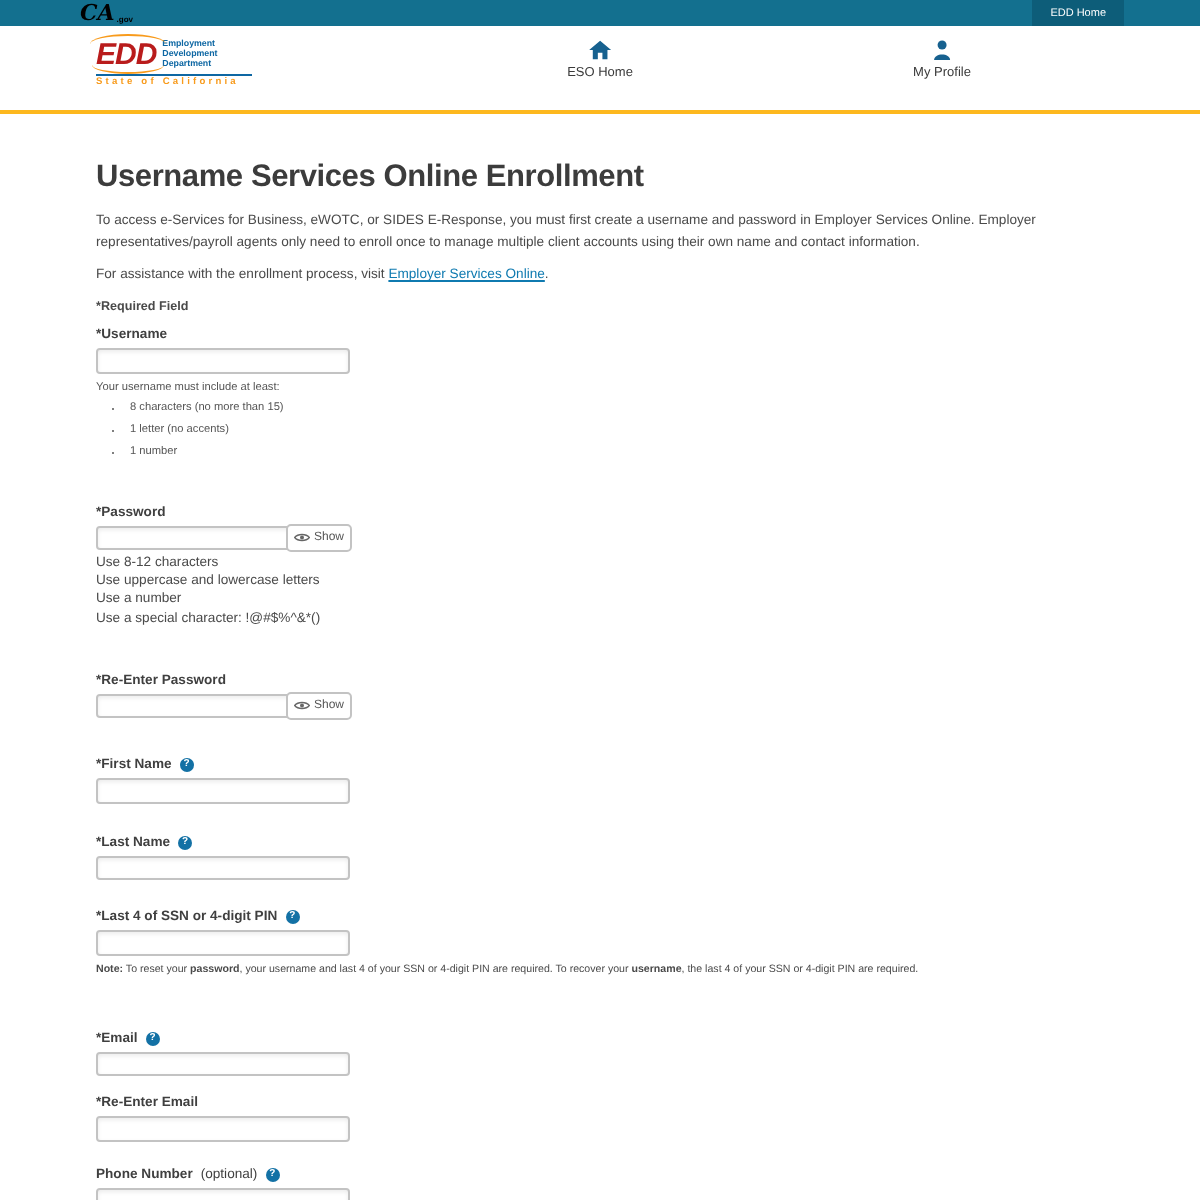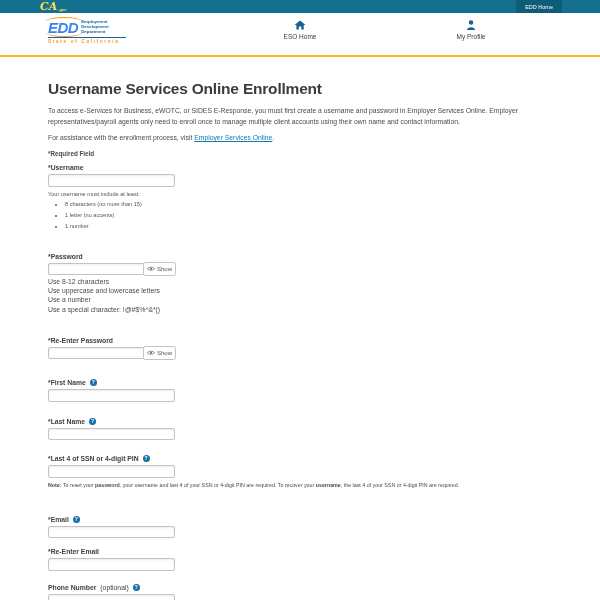--- a/index.html
+++ b/index.html
@@ -2,30 +2,30 @@
 <html><head>
 <meta charset="utf-8">
 <style>
   * { margin:0; padding:0; box-sizing:border-box; }
   html,body { background:#ffffff; }
   body { font-family:"Liberation Sans", sans-serif; color:#4a4a4a; }
   .screen { width:600px; height:600px; background:#fff; overflow:hidden; position:relative; margin:0 auto; }
 
   
   .topbar { height:13px; background:#13708f; position:relative; display:flex; align-items:center; }
-  .ca-logo { position:absolute; left:40px; top:0; height:13px; display:flex; align-items:flex-end; color:#fde047; cursor:pointer; }
+  .ca-logo { position:absolute; left:40px; top:0; height:13px; display:flex; align-items:flex-end; color:#000000; cursor:pointer; }
   .ca-logo .ca { font-family:"DejaVu Serif", serif; font-style:italic; font-weight:bold; font-size:11px; line-height:12px; }
   .ca-logo .gov { font-size:4px; font-weight:bold; margin-left:1px; line-height:5px; padding-bottom:1px; }
   .topbar-btn { position:absolute; right:38px; top:0; height:13px; background:#0d5d79; color:#ffffff; font-size:5.5px; display:flex; align-items:center; padding:0 9px; cursor:pointer; }
 
   
   .site-header { height:44px; background:#fff; position:relative; border-bottom:2.5px solid #fdb81e; }
   .edd-logo { position:absolute; left:48px; top:6px; width:78px; }
   .edd-logo-top { display:flex; align-items:flex-end; gap:3px; position:relative; }
-  .edd-acronym { font-size:15px; font-weight:bold; font-style:italic; color:#3b82f6; line-height:15px; position:relative; letter-spacing:-0.5px; }
+  .edd-acronym { font-size:15px; font-weight:bold; font-style:italic; color:#b91c1c; line-height:15px; position:relative; letter-spacing:-0.5px; }
   .edd-acronym::before { content:""; position:absolute; top:-3px; left:-3px; width:38px; height:9px; border-top:1.6px solid #f89b1c; border-radius:50%; }
   .edd-acronym::after { content:""; position:absolute; bottom:-2px; left:-2px; width:36px; height:8px; border-bottom:1.6px solid #f89b1c; border-radius:50%; }
   .edd-lines span { display:block; font-size:4.4px; font-weight:bold; color:#0e67a3; line-height:5.2px; }
   .edd-tagline { border-top:1.6px solid #0e67a3; margin-top:2px; padding-top:1.5px; color:#f89b1c; font-size:4.8px; font-weight:bold; letter-spacing:1.6px; white-space:nowrap; }
   .nav-item { position:absolute; top:7px; text-align:center; cursor:pointer; }
   .nav-item .nav-icon { display:block; margin:0 auto 3px auto; width:11px; height:10px; }
   .nav-item .nav-label { font-size:6.5px; color:#3a3a3a; }
   .nav-eso { left:50%; transform:translateX(-50%); }
   .nav-profile { left:78.5%; transform:translateX(-50%); }
 

